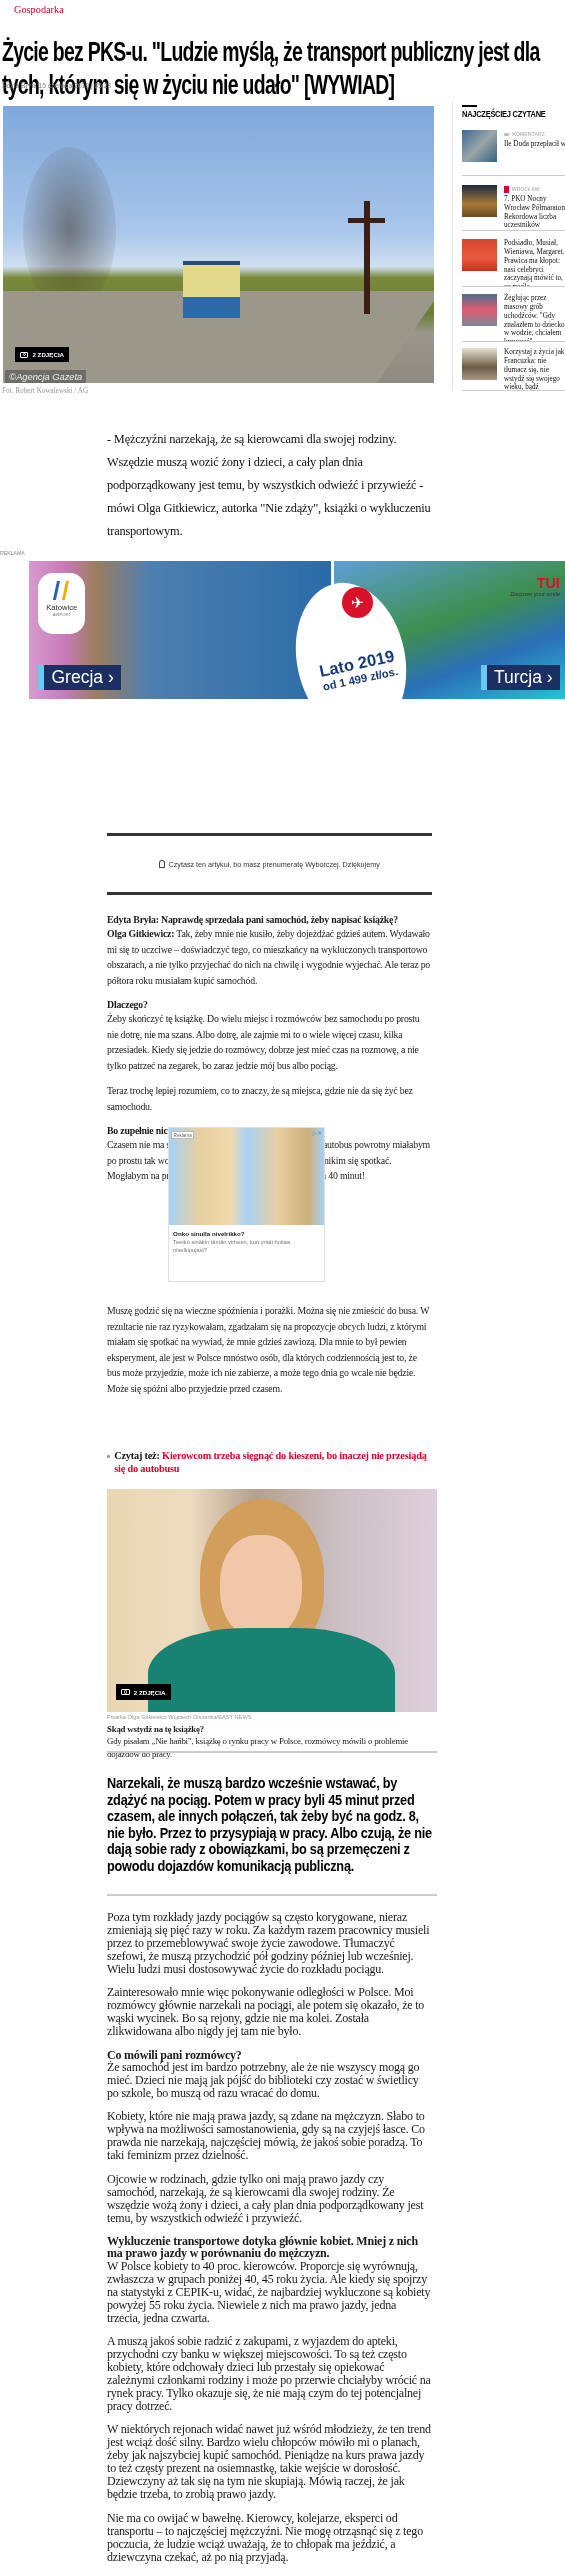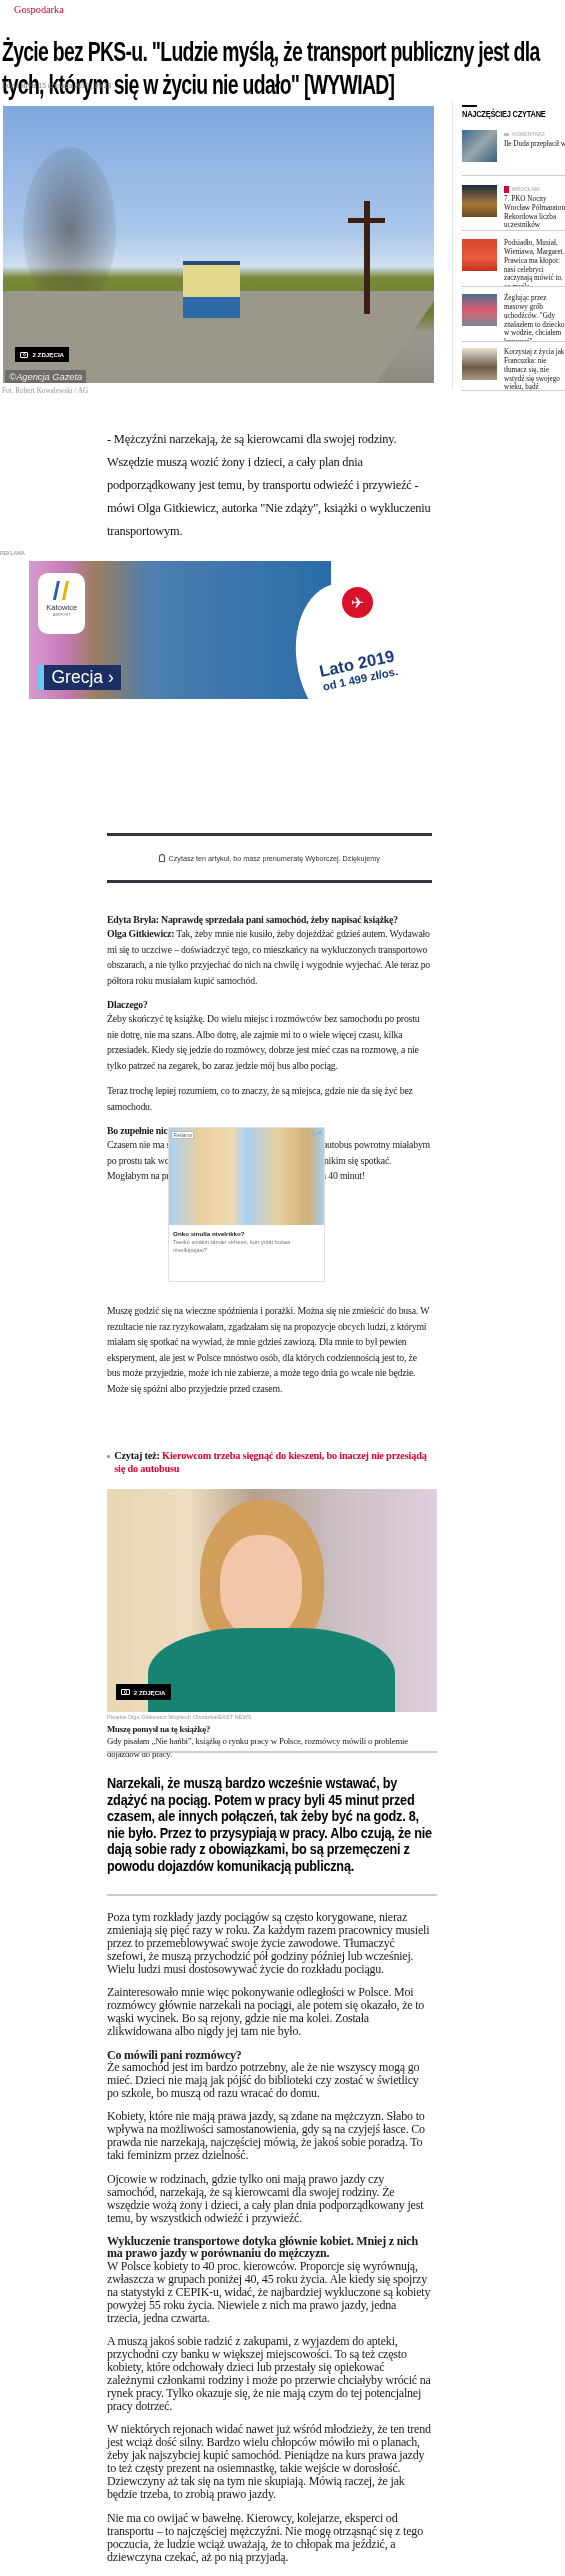--- a/index.html
+++ b/index.html
@@ -35,32 +35,32 @@
   .tag-icon-comment { width: 5.2px; height: 3.6px; background: #bbb; border-radius: 1px; display: inline-block; }
   .tag-icon-square { width: 4.6px; height: 6.2px; background: #d9002b; display: inline-block; }
 
   
   .lead { position: absolute; left: 107px; top: 428px; width: 325px; font-size: 12.4px; line-height: 23px; letter-spacing: -0.2px; color: #111; }
 
   .ad-label { position: absolute; font-family: "Liberation Sans", sans-serif; font-size: 5.2px; color: #888; }
   .ad-banner { position: absolute; left: 29px; top: 561px; width: 536px; height: 138px; display: flex; gap: 3.1px; }
   .ad-left { width: 302px; height: 100%; position: relative; background: linear-gradient(90deg, #d69bcf 0%, #c87ab8 12%, #9c7e5e 22%, #4e7fb0 40%, #2a6ca8 100%); overflow: hidden; }
   .ad-right { flex: 1; height: 100%; position: relative; background: linear-gradient(160deg, #5d9fd8 0%, #3d8f4f 45%, #2a6fb8 70%, #2ac1d4 100%); overflow: hidden; }
-  .ad-logo { position: absolute; left: 9.3px; top: 12.4px; width: 47px; height: 61px; background: #fff; border-radius: 10px; font-family: "Liberation Sans", sans-serif; font-size: 7.7px; color: #333; text-align: center; padding-top: 30px; }
+  .ad-logo { position: absolute; left: 9.3px; top: 12.4px; width: 47px; height: 61px; background: #fff; border-radius: 15px; font-family: "Liberation Sans", sans-serif; font-size: 7.7px; color: #333; text-align: center; padding-top: 30px; }
   .ad-logo small { display: block; font-size: 4.1px; color: #777; }
   .ad-logo .k { position: absolute; left: 16.5px; top: 7.2px; width: 12.4px; height: 18.5px; border-left: 3.1px solid #2a5fb5; border-right: 3.1px solid #e6b400; transform: skewX(-12deg); }
   .ad-circle { position: absolute; left: 268px; top: 20.6px; width: 108px; height: 155px; border-radius: 50%; background: #fff; z-index: 2; transform: rotate(-12deg); }
   .ad-circle-text { position: absolute; left: 291px; top: 93px; z-index: 3; font-family: "Liberation Sans", sans-serif; font-weight: bold; color: #173a7a; font-size: 16.5px; transform: rotate(-12deg); }
   .ad-circle-text .price { display: block; font-size: 11.3px; }
   .ad-plane { position: absolute; left: 313px; top: 26px; width: 31px; height: 31px; border-radius: 50%; background: #d9112b; z-index: 3; color: #fff; font-size: 15.5px; text-align: center; line-height: 31px; }
   .ad-cta { position: absolute; bottom: 8.8px; background: #1b2f62; color: #fff; font-family: "Liberation Sans", sans-serif; font-size: 17.5px; padding: 2.1px 7.2px 2.1px 7.2px; border-left: 6.2px solid #6cc7f1; }
   .ad-tui { position: absolute; right: 5.2px; top: 14.4px; color: #d9112b; font-family: "Liberation Sans", sans-serif; font-weight: bold; font-size: 14.4px; text-align: right; }
   .ad-tui small { display: block; font-style: italic; font-weight: normal; color: #333; font-size: 5.7px; }
 
-  .sub-box { position: absolute; left: 107px; top: 833px; width: 325px; height: 50px; border-top: 3.1px solid #34343f; border-bottom: 3.1px solid #34343f; display: flex; align-items: center; justify-content: center; gap: 3.1px; font-family: "Liberation Sans", sans-serif; font-size: 7.2px; color: #333; }
+  .sub-box { position: absolute; left: 107px; top: 833px; width: 325px; height: 62px; border-top: 3.1px solid #34343f; border-bottom: 3.1px solid #34343f; display: flex; align-items: center; justify-content: center; gap: 3.1px; font-family: "Liberation Sans", sans-serif; font-size: 7.2px; color: #333; }
   .bell-icon { width: 6.2px; height: 8.2px; border: 0.8px solid #444; border-radius: 3.1px 3.1px 1px 1px; display: inline-block; }
 
   .body-col { position: absolute; left: 107px; width: 325px; font-size: 9.8px; line-height: 15.5px; color: #1a1a1a; letter-spacing: -0.2px; }
   .body-col p { margin-bottom: 10.3px; }
   .body-col .q { font-weight: bold; display: block; line-height: 12.4px; }
   .readalso { padding-left: 7.2px; position: relative; font-weight: bold; line-height: 13.4px; }
   .readalso::before { content: ""; position: absolute; left: 0; top: 6.2px; width: 2.6px; height: 2.6px; border-radius: 50%; background: #999; }
   .readalso .lbl { color: #111; }
   .readalso a { color: #d9002b; text-decoration: none; }
 
@@ -135,32 +135,39 @@
   <div class="side-item" style="top:187px;height:54px;">
     <div class="side-thumb" style="margin-top:6.2px;background:linear-gradient(#4c6e8e,#e15b6e 50%,#7a8a9a);"></div>
     <div class="side-text" style="margin-top:6.2px;white-space:normal;">Żeglując przez masowy grób uchodźców. "Gdy znalazłem to dziecko w wodzie, chciałem krzyczeć"</div>
   </div>
   <div class="side-item" style="top:241px;height:49px;">
     <div class="side-thumb" style="margin-top:6.2px;background:linear-gradient(#e8e2d5,#6c5a44 60%,#a99883);"></div>
     <div class="side-text" style="margin-top:6.2px;white-space:normal;">Korzystaj z życia jak Francuzka: nie tłumacz się, nie wstydź się swojego wieku, bądź bezwstydnie pewna siebie</div>
   </div>
 </aside>
 
-<p class="lead">- Mężczyźni narzekają, że są kierowcami dla swojej rodziny. Wszędzie muszą wozić żony i dzieci, a cały plan dnia podporządkowany jest temu, by transportu odwieźć i przywieźć - mówi Olga Gitkiewicz, autorka "Nie zdąży", książki o wykluczeniu transportowym.</p>
+<p class="lead">- Mężczyźni narzekają, że są kierowcami dla swojej rodziny. Wszędzie muszą wozić żony i dzieci, a cały plan dnia podporządkowany jest temu, by wszystkich odwieźć i przywieźć - mówi Olga Gitkiewicz, autorka "Nie zdąży", książki o wykluczeniu transportowym.</p>
 
 <div class="ad-label" style="left:0;top:550px;">REKLAMA</div>
 <div class="ad-banner">
   <div class="ad-left">
     <div class="ad-logo">
       <span class="k"></span>
       <span>Katowice</span>
       <small>AIRPORT</small>
     </div>
     <div class="ad-cta" style="left:9.3px;">Grecja ›</div>
   </div>
+  <div class="ad-right">
+    <div class="ad-tui">
+      <span>TUI</span>
+      <small>Discover your smile</small>
+    </div>
+    <div class="ad-cta" style="right:5.2px;">Turcja ›</div>
+  </div>
   <div class="ad-circle"></div>
   <div class="ad-plane">✈</div>
   <div class="ad-circle-text">
     <span>Lato 2019</span>
     <span class="price">od 1 499 zł/os.</span>
   </div>
 </div>
 
 <div class="sub-box">
   <span class="bell-icon"></span>
@@ -198,21 +205,21 @@
   <div class="face"></div>
   <div class="body"></div>
   <div class="photo-badge">
     <span class="cam-icon"></span>
     <span>2 ZDJĘCIA</span>
   </div>
 </div>
 <div class="portrait-caption" style="top:1662px;margin-top:52px;">Pisarka Olga Gitkiewicz Wojciech Olszanka/EAST NEWS</div>
 
 <div class="body-col" style="top:1671px;margin-top:52px;font-size:8.8px;line-height:12.4px;" id="b3">
-    <p><span class="q">Muszę pomysł na tę książkę?</span><span>Gdy pisałam „Nie hańbi”, książkę o rynku pracy w Polsce, rozmówcy mówili o problemie dojazdów do pracy.</span></p>
+    <p><span class="q">Skąd wstydź na tę książkę?</span><span>Gdy pisałam „Nie hańbi”, książkę o rynku pracy w Polsce, rozmówcy mówili o problemie dojazdów do pracy.</span></p>
   </div>
 
 <div class="divider" style="left:107px;top:1751px;width:330px;"></div>
 <div class="pullquote" style="top:1775px;">Narzekali, że muszą bardzo wcześnie wstawać, by zdążyć na pociąg. Potem w pracy byli 45 minut przed czasem, ale innych połączeń, tak żeby być na godz. 8, nie było. Przez to przysypiają w pracy. Albo czują, że nie dają sobie rady z obowiązkami, bo są przemęczeni z powodu dojazdów komunikacją publiczną.</div>
 <div class="divider" style="left:107px;top:1894px;width:330px;"></div>
 
 <div class="body-col" style="top:1911px;font-size:12px;line-height:13px;" id="b4">
     <p><span>Poza tym rozkłady jazdy pociągów są często korygowane, nieraz zmieniają się pięć razy w roku. Za każdym razem pracownicy musieli przez to przemeblowywać swoje życie zawodowe. Tłumaczyć szefowi, że muszą przychodzić pół godziny później lub wcześniej. Wielu ludzi musi dostosowywać życie do rozkładu pociągu.</span></p>
     <p><span>Zainteresowało mnie więc pokonywanie odległości w Polsce. Moi rozmówcy głównie narzekali na pociągi, ale potem się okazało, że to wąski wycinek. Bo są rejony, gdzie nie ma kolei. Została zlikwidowana albo nigdy jej tam nie było.</span></p>
     <p><span class="q">Co mówili pani rozmówcy?</span><span>Że samochód jest im bardzo potrzebny, ale że nie wszyscy mogą go mieć. Dzieci nie mają jak pójść do biblioteki czy zostać w świetlicy po szkole, bo muszą od razu wracać do domu.</span></p>

